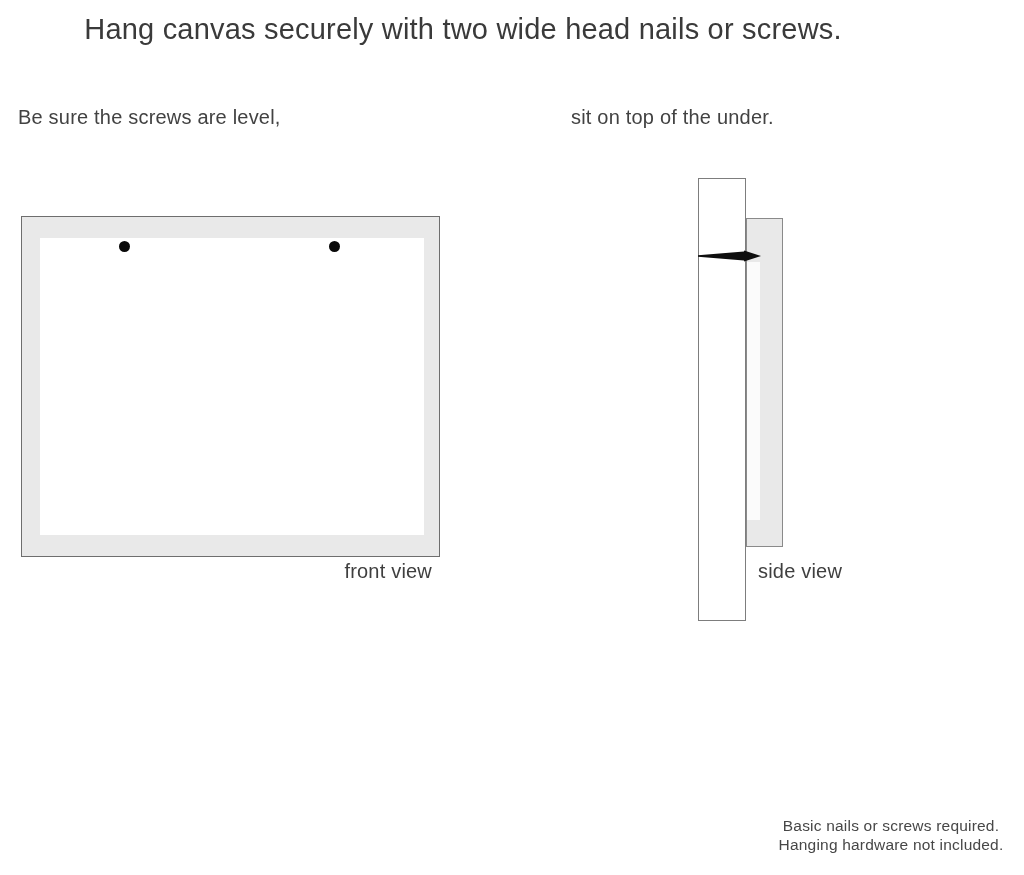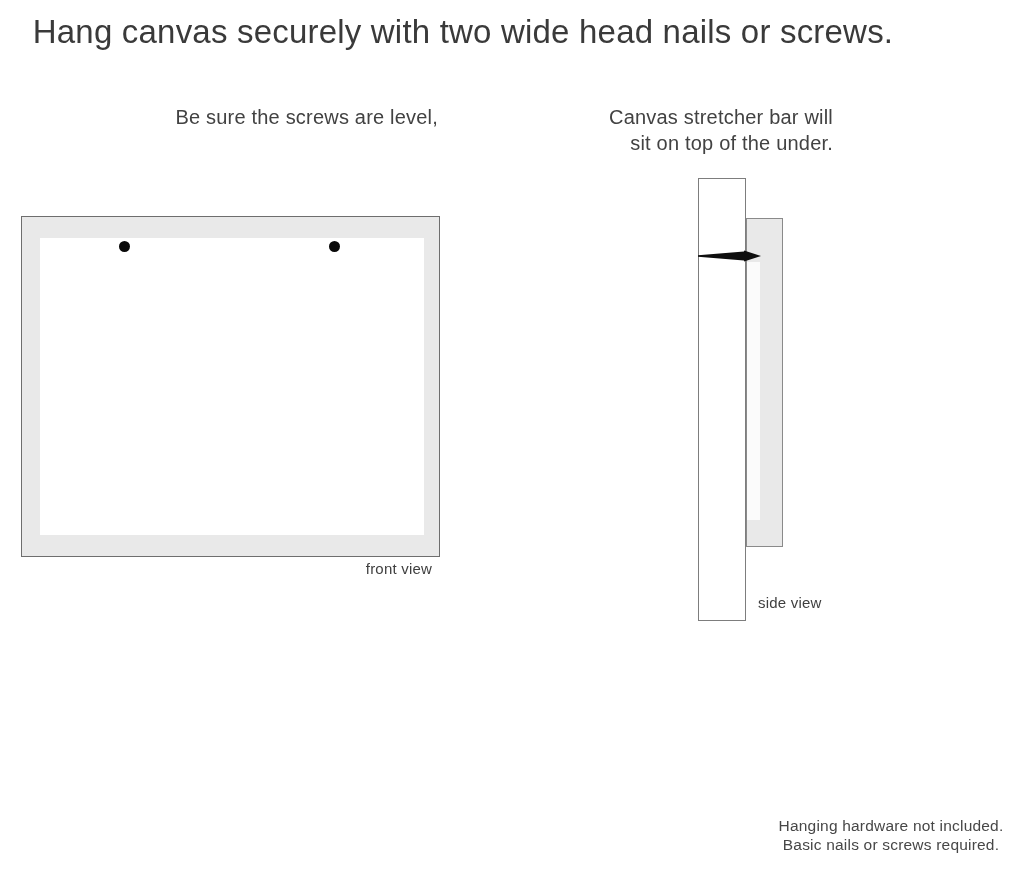--- a/index.html
+++ b/index.html
@@ -16,31 +16,31 @@
     overflow: hidden;
     color: #3f3f3f;
   }
   .abs { position: absolute; }
 
   .title {
     left: 0;
     top: 13px;
     width: 926px;
     text-align: center;
-    font-size: 33px;
+    font-size: 29px;
     font-weight: 400;
     letter-spacing: 0.2px;
     color: #3a3a3a;
     white-space: nowrap;
   }
 
   .instr {
     font-size: 20px;
     line-height: 26px;
-    text-align: right;
+    text-align: left;
     color: #424242;
     letter-spacing: 0.2px;
   }
   .instr-front { left: 18px;  top: 104px; width: 420px; }
   .instr-side  { left: 571px; top: 104px; width: 262px; }
 
   
   .fv-outer {
     left: 21px; top: 216px;
     width: 419px; height: 341px;
@@ -55,27 +55,27 @@
   }
   .nail-dot {
     width: 11px; height: 11px;
     border-radius: 50%;
     background: #0a0a0a;
   }
   .dot-left  { left: 119px; top: 241px; }
   .dot-right { left: 329px; top: 241px; }
 
   .view-label {
-    font-size: 15px;
+    font-size: 20px;
     color: #3f3f3f;
     letter-spacing: 0.2px;
     white-space: nowrap;
   }
   .label-front { left: 242px; top: 560px; width: 190px; text-align: right; }
-  .label-side  { left: 758px; top: 560px; margin-top: 34px; }
+  .label-side  { left: 758px; top: 560px; }
 
   
   .sv-canvas {
     left: 746px; top: 218px;
     width: 37px; height: 329px;
     background: #e9e9e9;
     border: 1px solid #8a8a8a;
     box-sizing: border-box;
   }
   .sv-canvas-inner {
@@ -110,36 +110,35 @@
 
 <div id="stage">
 
   <div class="abs title">Hang canvas securely with two wide head nails or screws.</div>
 
   <div class="abs instr instr-front">
     <div>Be sure the screws are level,</div>
   </div>
 
   <div class="abs instr instr-side">
-    <div>Canvas stretcher bar will</div>
     <div>sit on top of the under.</div>
   </div>
 
   <div class="abs fv-outer"></div>
   <div class="abs fv-inner"></div>
   <div class="abs nail-dot dot-left"></div>
   <div class="abs nail-dot dot-right"></div>
   <div class="abs view-label label-front">front view</div>
 
   <div class="abs sv-canvas"></div>
   <div class="abs sv-canvas-inner"></div>
   <div class="abs sv-bar"></div>
   <svg class="abs sv-nail" viewBox="0 0 72 20">
     <polygon points="4,9.2 50,5.6 50,4.6 67,10 50,15.4 50,14.4 4,10.8" fill="#0e0e0e"></polygon>
   </svg>
   <div class="abs view-label label-side">side view</div>
 
   <div class="abs footnote">
+    <div>Basic nails or screws required.</div>
     <div>Hanging hardware not included.</div>
-    <div>Basic nails or screws required.</div>
   </div>
 
 </div>
 
 </body></html>

